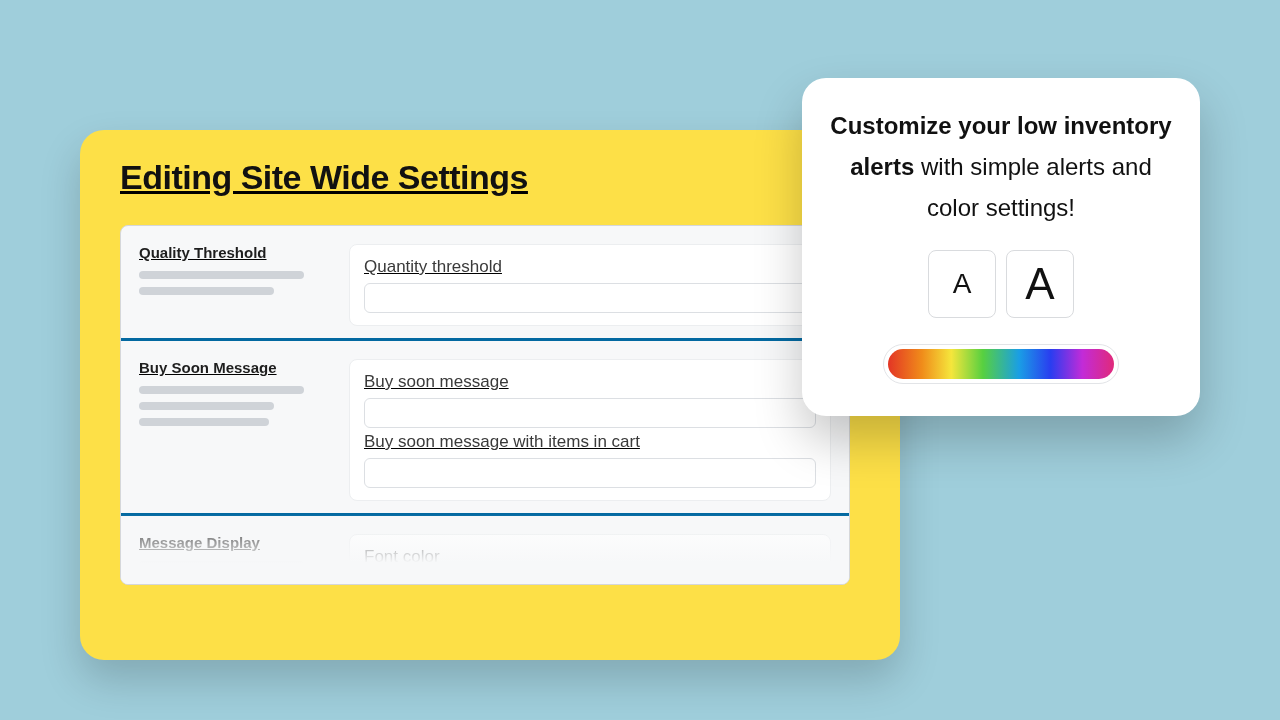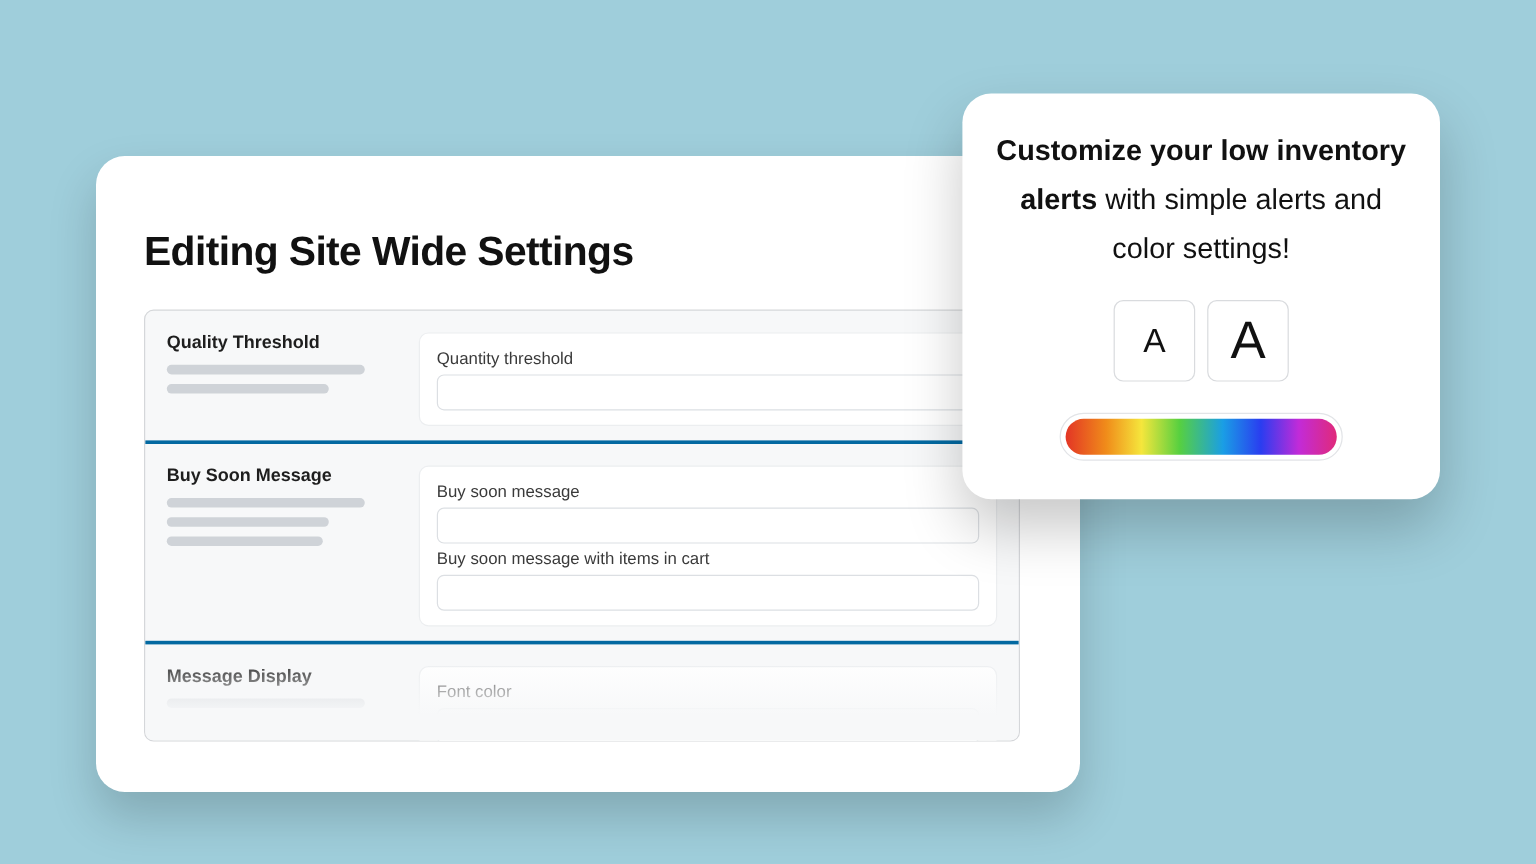--- a/index.html
+++ b/index.html
@@ -10,25 +10,26 @@
     position: relative;
   }
 
   
   .settings-card {
     position: absolute;
     left: 80px;
     top: 130px;
     width: 820px;
     height: 530px;
-    background: #ffffff;
+    background: #fde047;
     border-radius: 24px;
     box-shadow: 0 20px 40px rgba(0,0,0,0.18);
-    padding: 61px 40px 0 40px;
+    padding: 28px 40px 0 40px;
     overflow: hidden;
+    text-decoration: underline;
   }
   .settings-title {
     font-size: 34px;
     font-weight: 800;
     letter-spacing: -0.5px;
     color: #111;
     margin-bottom: 28px;
   }
 
   .settings-body {
@@ -78,21 +79,21 @@
 
   .right-col {
     flex: 1;
     background: #fff;
     border-radius: 8px;
     padding: 12px 14px;
     border: 1px solid #eceef0;
     margin-left: 10px;
   }
   .field-label {
-    font-size: 14px;
+    font-size: 17px;
     color: #3a3a3a;
     margin-bottom: 6px;
   }
   .field-input {
     width: 100%;
     height: 30px;
     border: 1px solid #dcdfe3;
     border-radius: 6px;
     background: #fff;
     padding: 0 8px;

